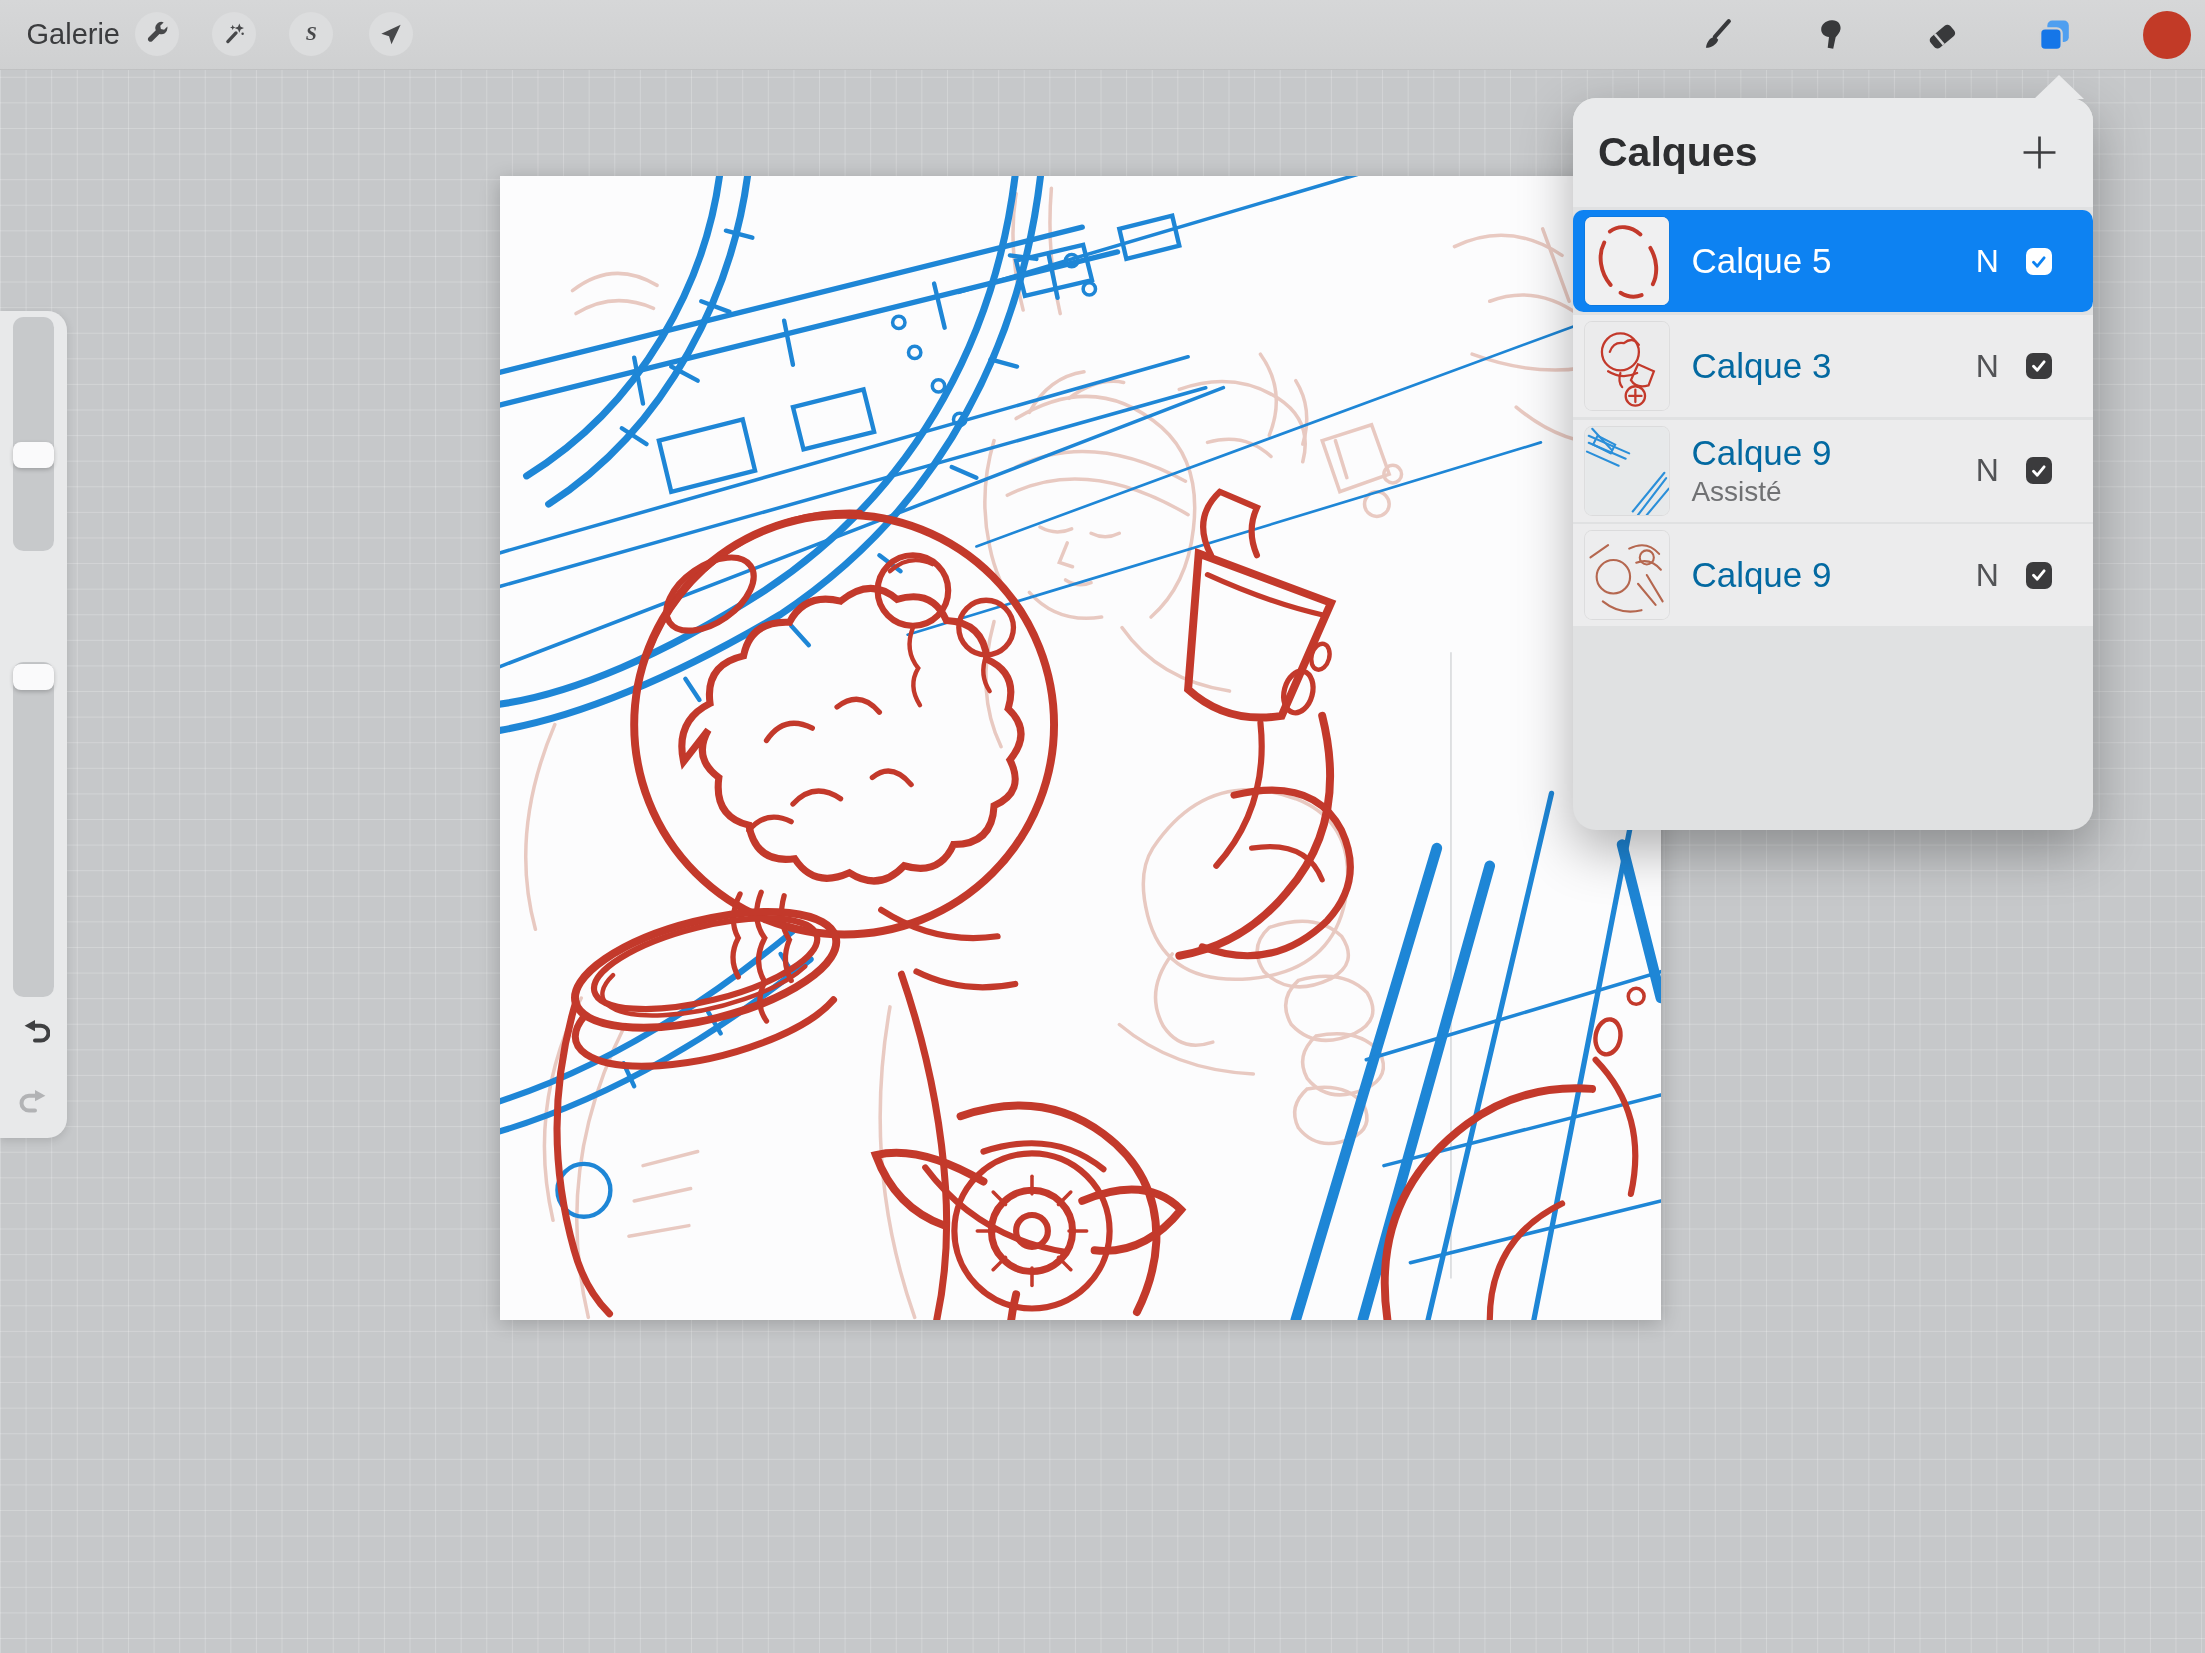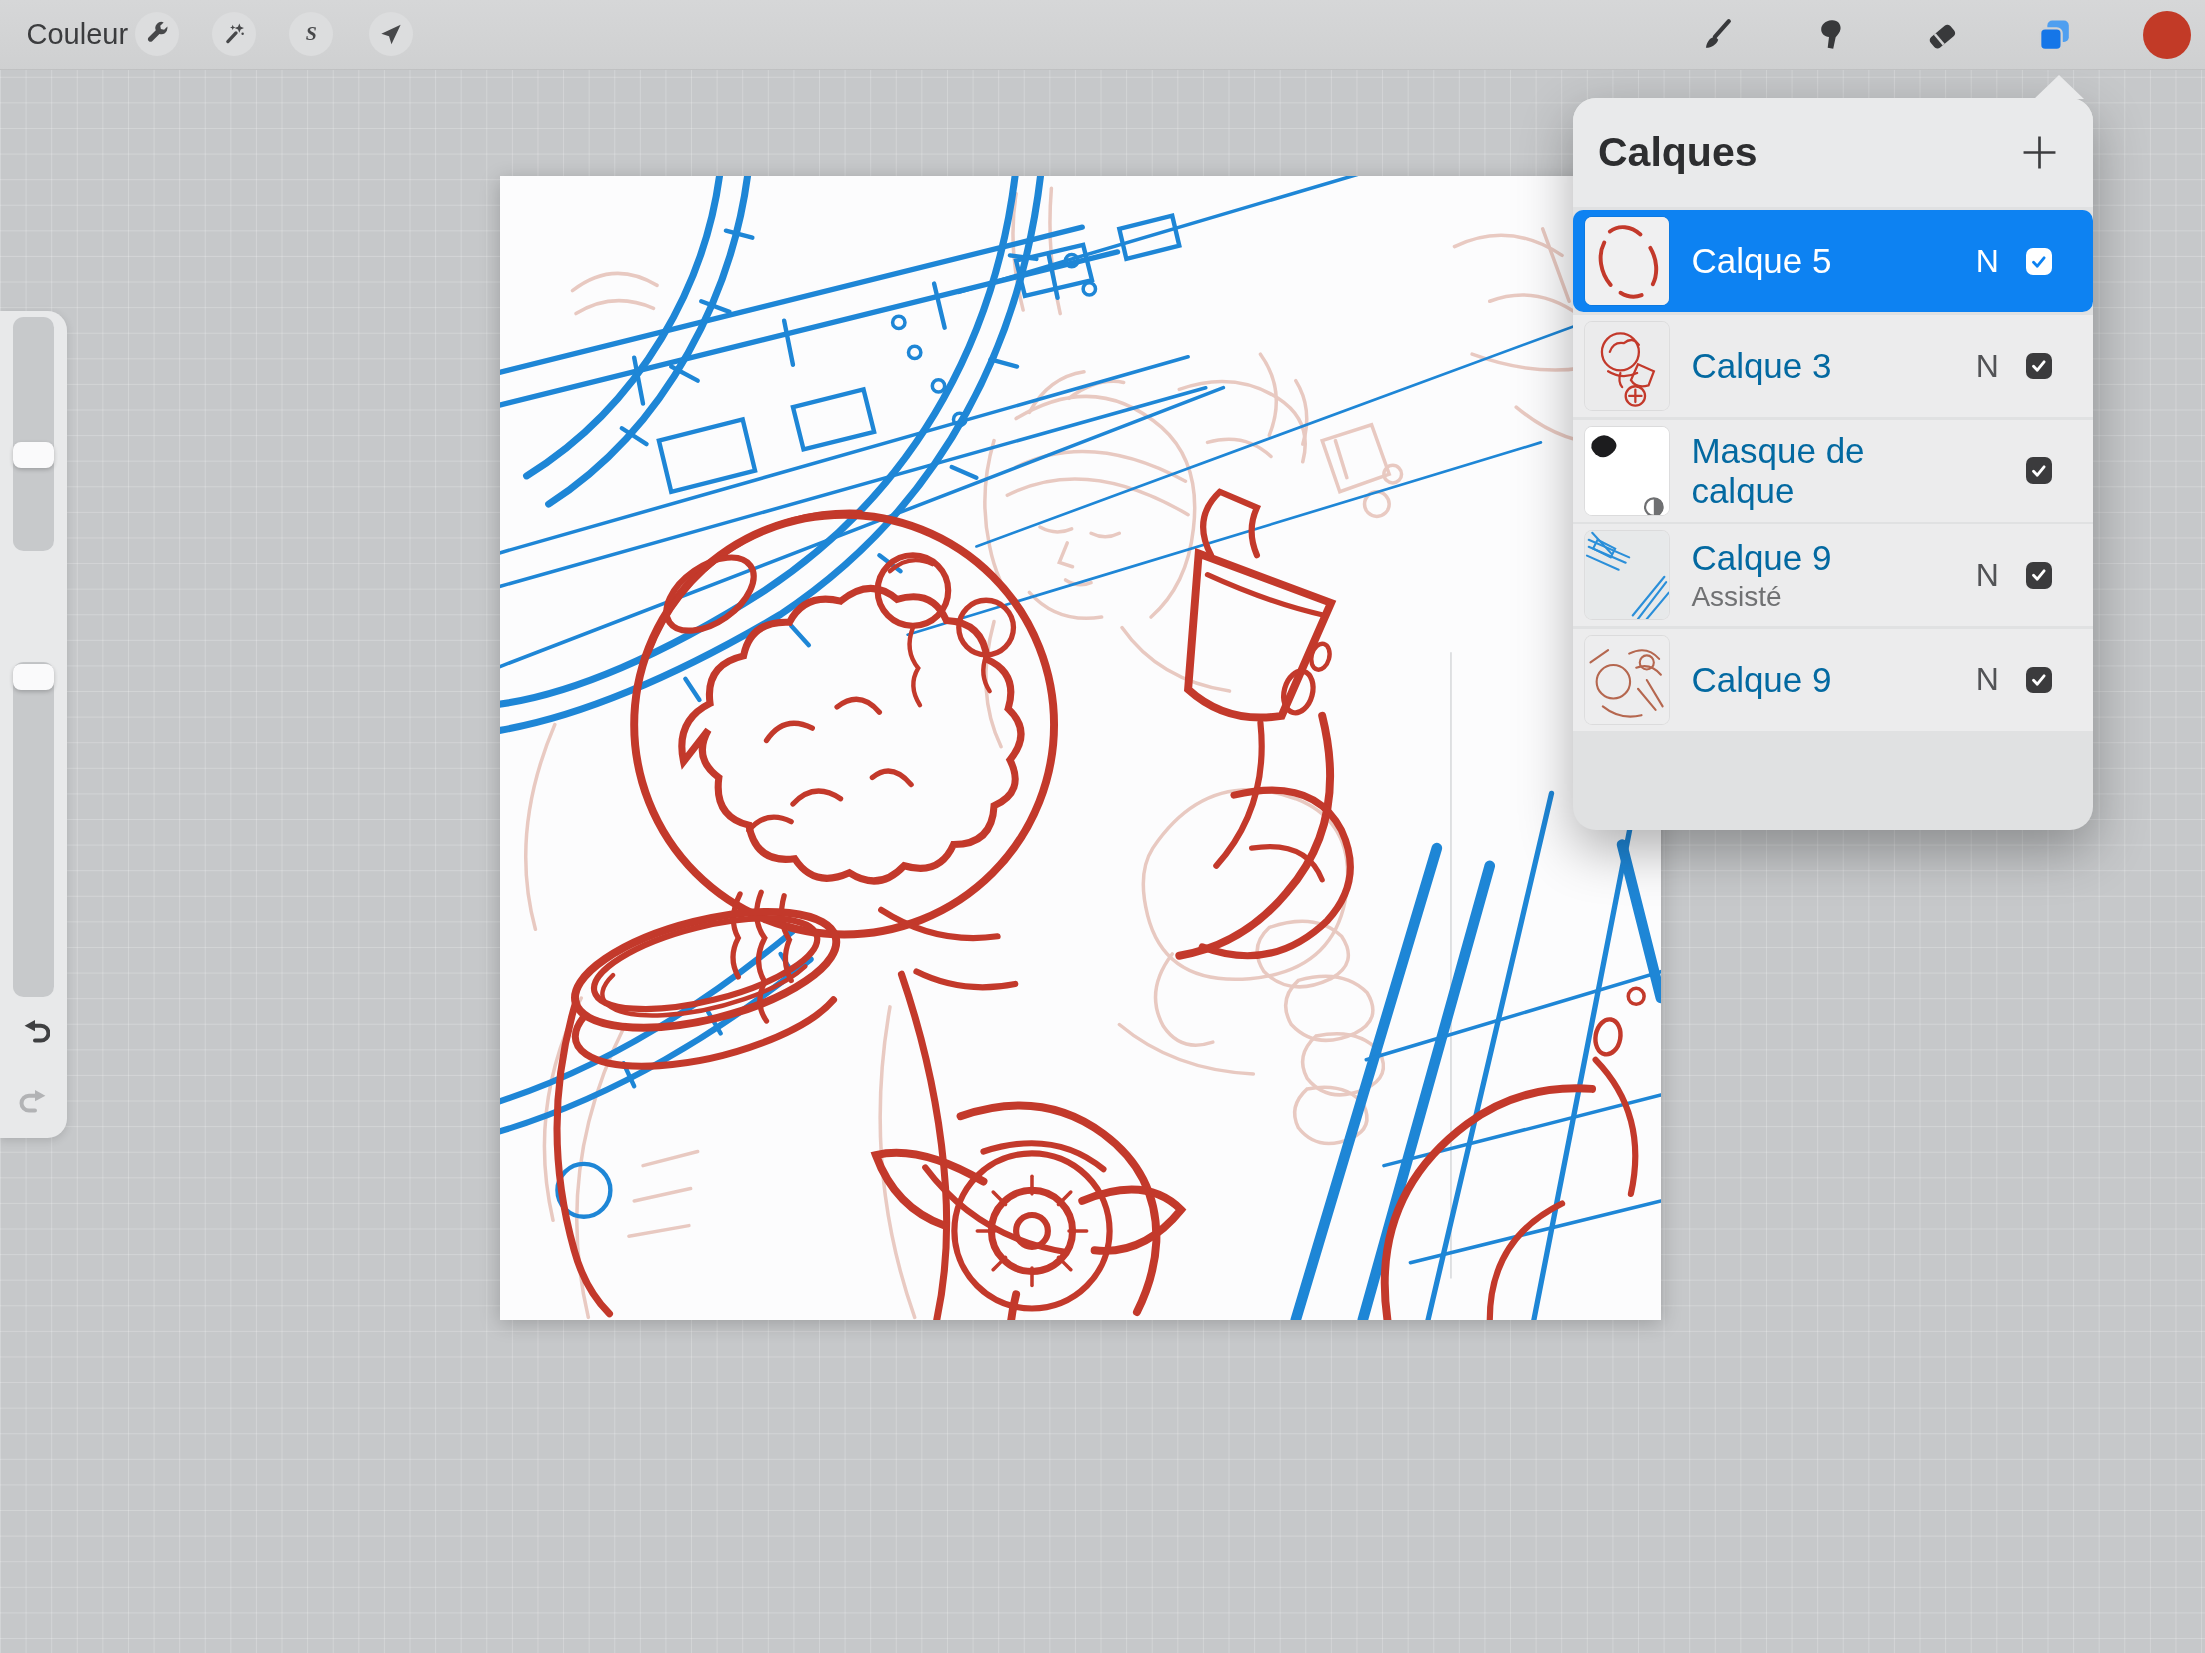--- a/index.html
+++ b/index.html
@@ -261,21 +261,21 @@
     </div>
     <div class="histbtn" style="top:778px;">
       <svg viewBox="0 0 24 20">
         <path d="M13 5 H7.5 a5.6 5.6 0 0 0 0 11.2 H12" fill="none" stroke="#b2b3b5" stroke-width="3" stroke-linecap="round"></path>
         <polygon points="12,0.8 19.8,5 12,9.2" fill="#b2b3b5"></polygon>
       </svg>
     </div>
   </div>
 
   <div class="topbar">
-    <div class="gallery">Couleur</div>
+    <div class="gallery">Galerie</div>
 
     <div class="circ" style="left:135px;">
       <svg viewBox="0 0 24 24">
         <path class="ic" d="M21.2 6.6a5.4 5.4 0 0 1-7.2 5.1L7.4 18.3a2.35 2.35 0 0 1-3.3-3.3l6.6-6.6A5.4 5.4 0 0 1 17.8 1.3l-3.1 3.1.6 2.9 2.9.6 3-3z"></path>
       </svg>
     </div>
     <div class="circ" style="left:212px;">
       <svg viewBox="0 0 24 24">
         <path d="M6.2 18.6 L13.6 10.8" stroke="#47484a" stroke-width="3" stroke-linecap="round" fill="none"></path>
         <path class="ic" d="M16.6 2.2 l1.2 3 3 1.2 -3 1.2 -1.2 3 -1.2 -3 -3 -1.2 3 -1.2 z"></path>
@@ -381,41 +381,20 @@
         <div class="rgrp">
           <div class="badge">N</div>
           <div class="chk">
             <svg viewBox="0 0 20 20">
                 <polyline points="4,10.5 8.3,15 16,5.5" fill="none" stroke="#ffffff" stroke-width="3.2" stroke-linecap="round" stroke-linejoin="round"></polyline>
               </svg>
           </div>
         </div>
       </div>
 
-      <div class="lrow">
-        <div class="thumb white">
-          <svg viewBox="0 0 95 100">
-            <rect width="95" height="100" fill="#ffffff"></rect>
-            <path d="M10 14 q13 -9 22 1 q8 9 -2 16 q-12 8 -20 -2 q-6 -9 0 -15 z" fill="#1c1c1e" transform="rotate(-12 20 22)"></path>
-            <circle cx="78" cy="91" r="10" fill="#ffffff" stroke="#6f7072" stroke-width="2.5"></circle>
-            <path d="M78 81 a10 10 0 0 1 0 20 z" fill="#6f7072"></path>
-          </svg>
-        </div>
-        <div class="ltext">
-          <div class="lname">Masque de calque</div>
-        </div>
-        <div class="rgrp">
-          <div class="badge"></div>
-          <div class="chk">
-            <svg viewBox="0 0 20 20">
-                <polyline points="4,10.5 8.3,15 16,5.5" fill="none" stroke="#ffffff" stroke-width="3.2" stroke-linecap="round" stroke-linejoin="round"></polyline>
-              </svg>
-          </div>
-        </div>
-      </div>
 
       <div class="lrow">
         <div class="thumb">
           <svg viewBox="0 0 95 100">
             <rect width="95" height="100" fill="#e7e9ea"></rect>
             <g fill="none" stroke="#2b8fd9" stroke-width="2.4" stroke-linecap="round">
               <path d="M4 10 L 50 30"></path>
                 <path d="M4 18 L 46 36"></path>
                 <path d="M8 2 L 30 26"></path>
               <path d="M2 28 L 38 44"></path>

